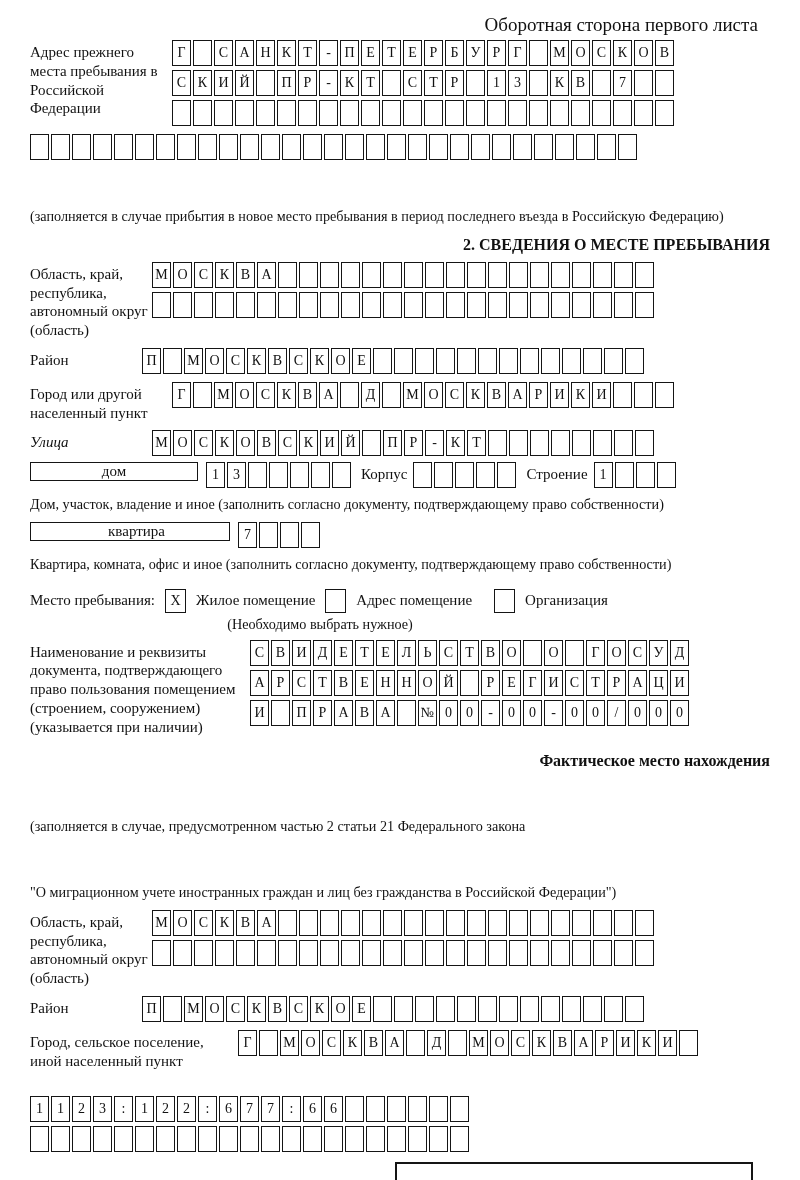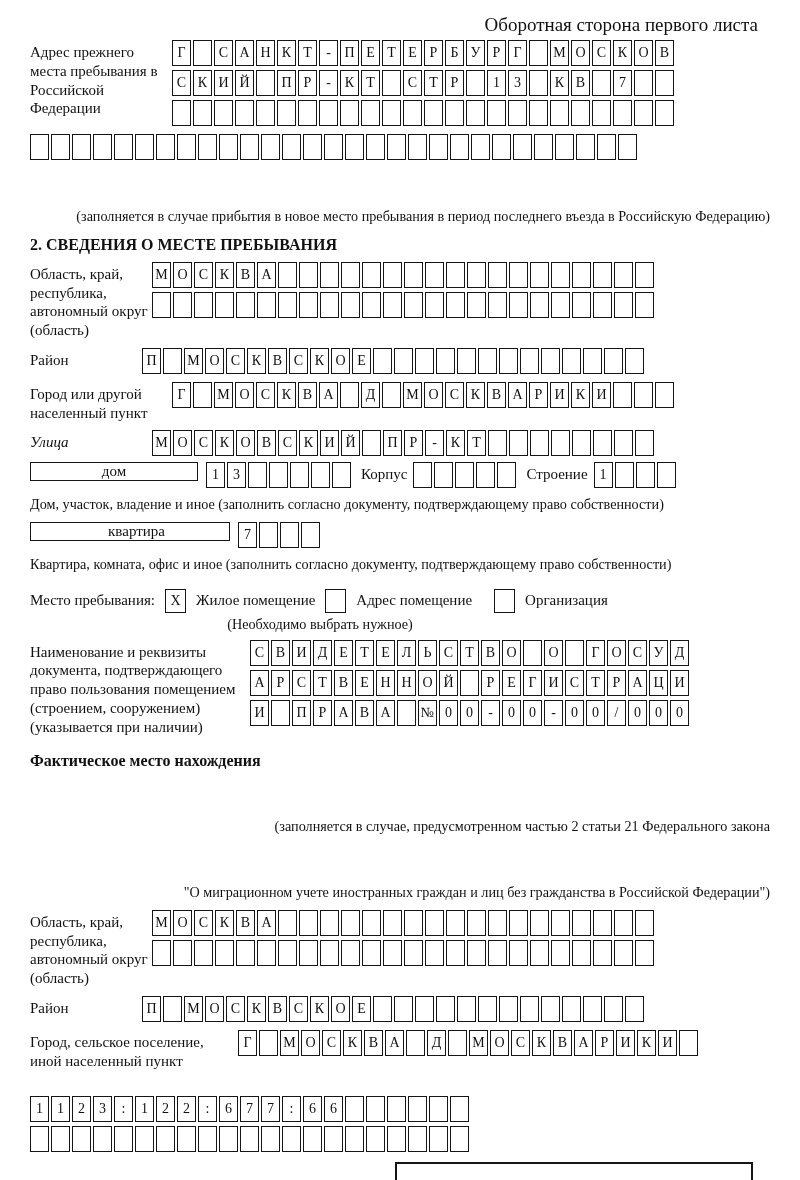--- a/index.html
+++ b/index.html
@@ -20,23 +20,23 @@
 
   .boxes { display: flex; gap: 2px; }
   .cbox {
     width: 19px; height: 26px;
     border: 1.6px solid #151515;
     display: inline-flex; align-items: center; justify-content: center;
     font-size: 14px; flex: 0 0 auto; background: #fff;
   }
 
   .note { font-size: 14.2px; line-height: 1.25; }
-  .note-center { text-align: right; margin-top: 48px; }
-
-  .sec-title { text-align: left; font-weight: bold; font-size: 16px; margin: 10px 0 8px 0; }
+  .note-center { text-align: left; margin-top: 48px; }
+
+  .sec-title { text-align: right; font-weight: bold; font-size: 16px; margin: 10px 0 8px 0; }
 
   .widebox {
     border: 1.6px solid #151515; height: 19px;
     display: inline-flex; align-items: center; justify-content: center;
     font-size: 15px; flex: 0 0 auto;
   }
   .inline-lbl { padding: 4px 6px 0 10px; flex: 0 0 auto; }
 
   .chk {
     width: 21px; height: 24px; border: 1.6px solid #151515;

